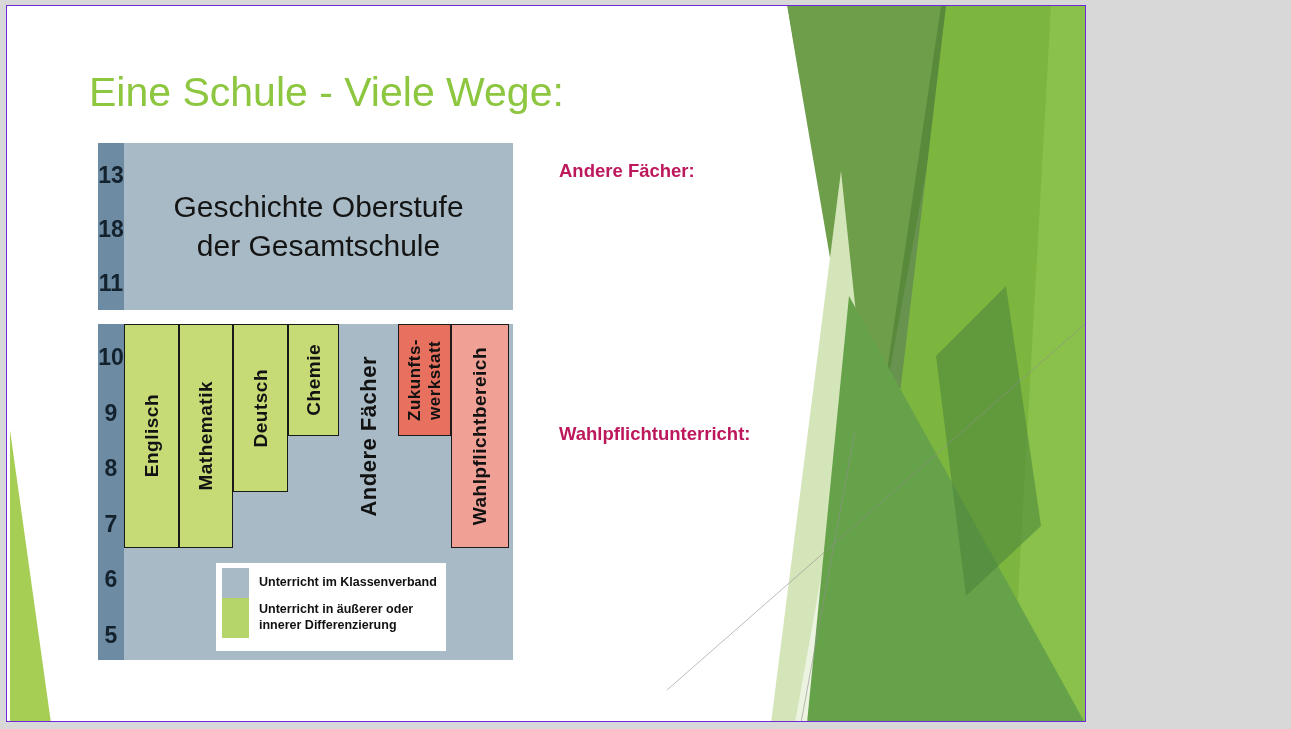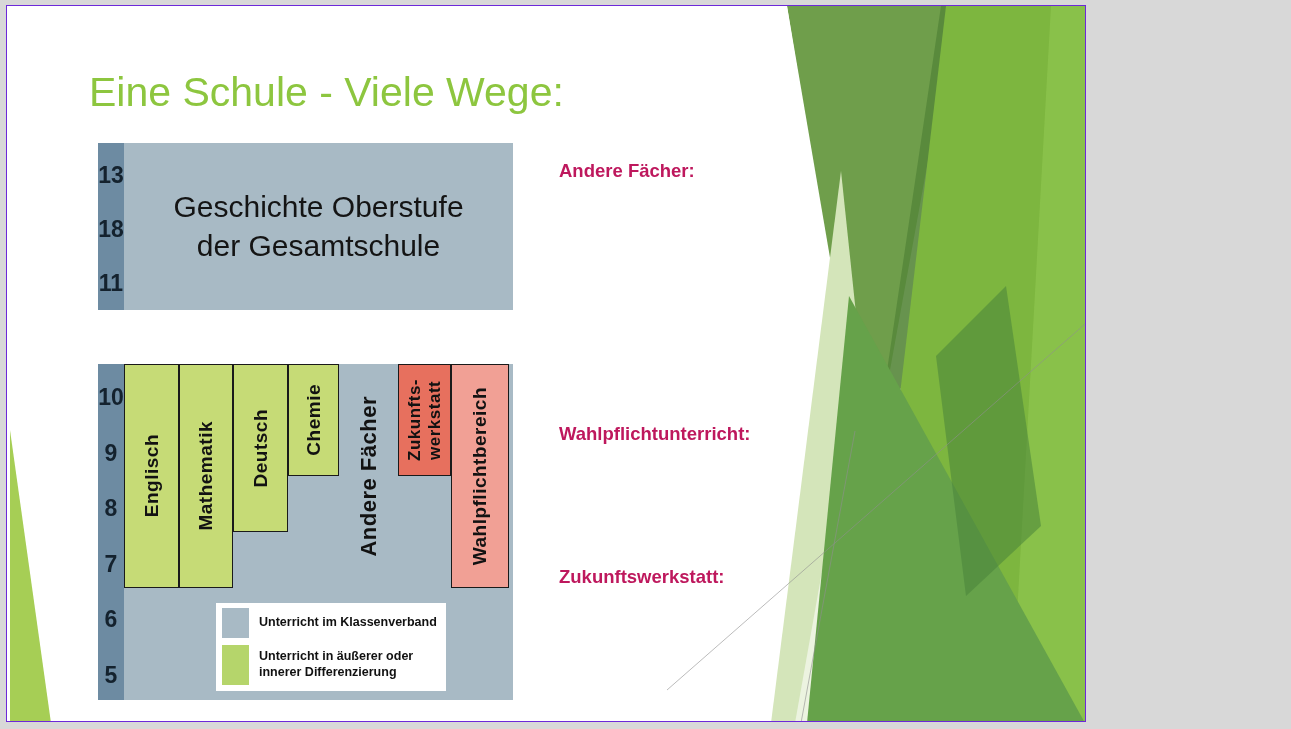--- a/index.html
+++ b/index.html
@@ -5,39 +5,39 @@
   html,body{margin:0;padding:0;}
   .viewport{position:relative;width:1291px;height:729px;background:#d8d8d8;overflow:hidden;
             font-family:"Liberation Sans",sans-serif;}
   .slide{position:absolute;left:6px;top:5px;width:1080px;height:717px;background:#ffffff;
          border:1px solid #6d28d9;box-sizing:border-box;overflow:hidden;}
 
   .title{position:absolute;left:82px;top:62px;font-size:41px;line-height:1.2;color:#8dc63f;}
 
   
   .box-upper{position:absolute;left:91px;top:137px;width:415px;height:167px;}
-  .box-lower{position:absolute;left:91px;top:318px;width:415px;height:336px;margin-top:40px;}
+  .box-lower{position:absolute;left:91px;top:318px;width:415px;height:336px;}
   .num-col{position:absolute;left:0;top:0;width:26px;height:100%;background:#6d8ba2;}
   .panel-fill{position:absolute;left:26px;right:0;top:0;bottom:0;background:#a8bac5;}
   .grade-num{position:absolute;left:0;width:26px;text-align:center;font-size:23px;font-weight:bold;
              color:#14222e;line-height:26px;}
   .panel-label{position:absolute;left:26px;right:0;top:0;bottom:0;display:flex;align-items:center;
                justify-content:center;font-size:30px;line-height:1.27;color:#141414;text-align:center;
                white-space:pre-line;}
 
   .bar{position:absolute;top:0;border:1px solid #1a1a1a;box-sizing:border-box;display:flex;
        align-items:center;justify-content:center;overflow:hidden;}
   .vtext{writing-mode:vertical-rl;transform:rotate(180deg);font-weight:bold;color:#121212;
          white-space:pre-line;text-align:center;line-height:1.15;letter-spacing:0.5px;}
   .af-label{position:absolute;left:241px;width:59px;top:0;height:224px;display:flex;
             align-items:center;justify-content:center;}
   .af-label .vtext{font-size:22px;}
 
   .legend{position:absolute;left:118px;top:239px;width:230px;height:88px;background:#ffffff;
-          padding:5px 6px;box-sizing:border-box;display:flex;flex-direction:column;gap:7px;}
+          padding:5px 6px;box-sizing:border-box;display:flex;flex-direction:column;}
   .legend-row{display:flex;align-items:center;gap:10px;}
   .legend-swatch{flex:0 0 27px;width:27px;}
   .legend-label{font-size:12.5px;font-weight:bold;color:#111;line-height:1.25;white-space:pre-line;}
 
   
   .text-col{position:absolute;left:552px;top:0;width:440px;height:100%;}
   .text-block{position:absolute;left:0;width:440px;font-size:18.5px;line-height:25px;color:#be185d;}
   .text-block .tb-title{font-weight:bold;}
   .text-block .tb-body{white-space:pre-line;}
 
@@ -133,21 +133,20 @@
     </div>
 
     <div class="text-col" id="text-col">
         <div class="text-block" style="top: 152px;">
           <div class="tb-title">Andere Fächer:</div>
         </div>
         <div class="text-block" style="top: 415px;">
           <div class="tb-title">Wahlpflichtunterricht:</div>
         </div>
         <div class="text-block" style="top: 558px;">
-          <div class="tb-title">Zukunftswerkstatt:</div>
         </div>
       </div>
 
     <div class="logo-box">
       <svg viewBox="0 0 145 86" width="145" height="86" aria-hidden="true">
         <g stroke="#1e3c6e" stroke-width="2.2" fill="none" stroke-linecap="round">
           <path d="M34 52 C24 34 26 14 40 10 C38 22 40 32 44 38"></path>
           <path d="M44 38 C40 18 48 6 60 6 C54 16 52 28 52 38"></path>
           <path d="M52 38 C54 22 64 12 74 14 C68 22 62 32 58 42"></path>
           <path d="M16 55 C26 45 40 44 48 48 C56 42 64 42 68 47 C62 52 54 54 48 56"></path>

